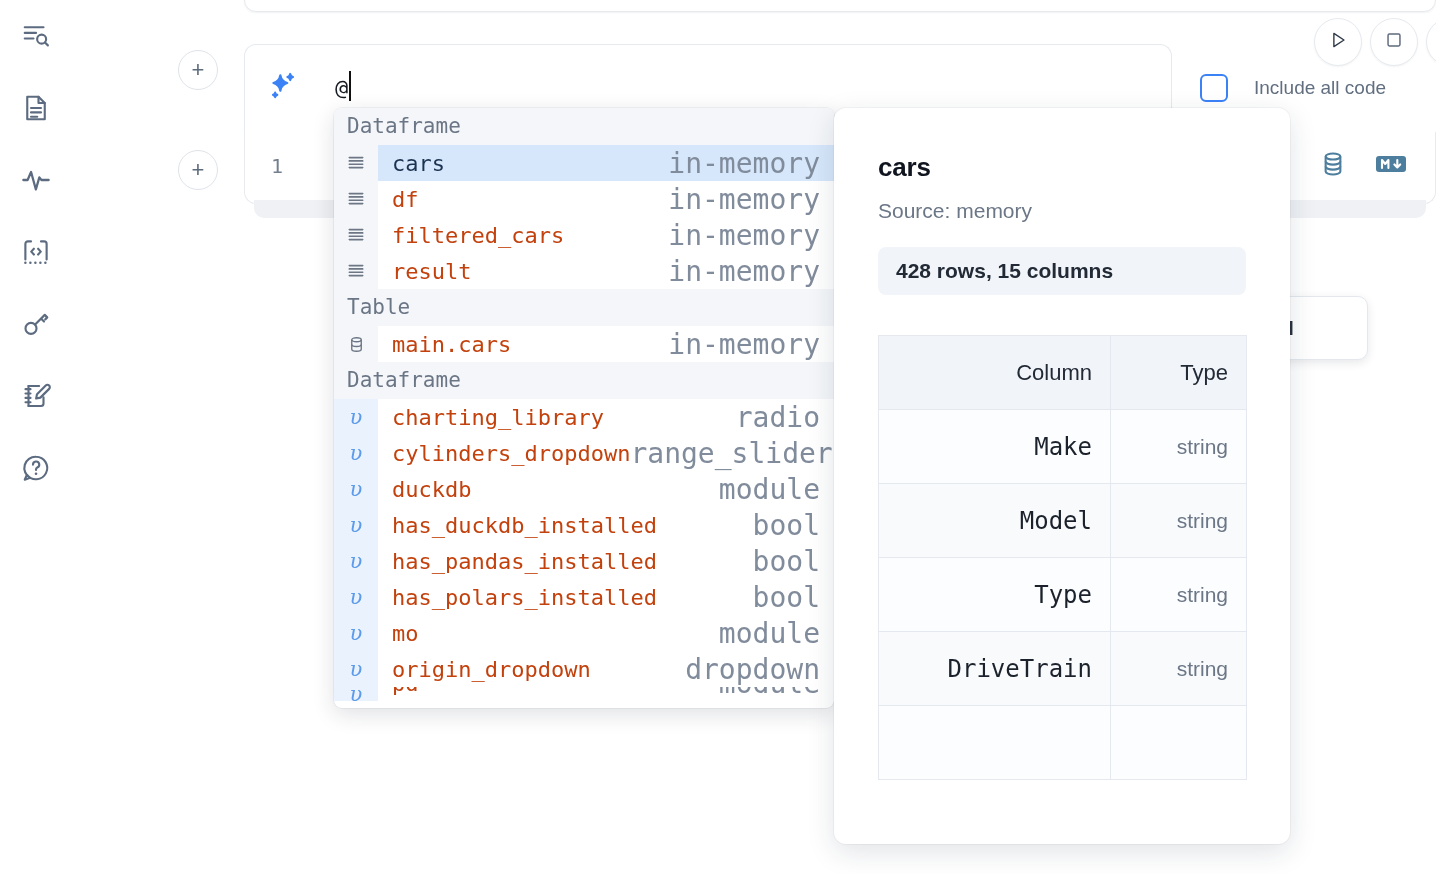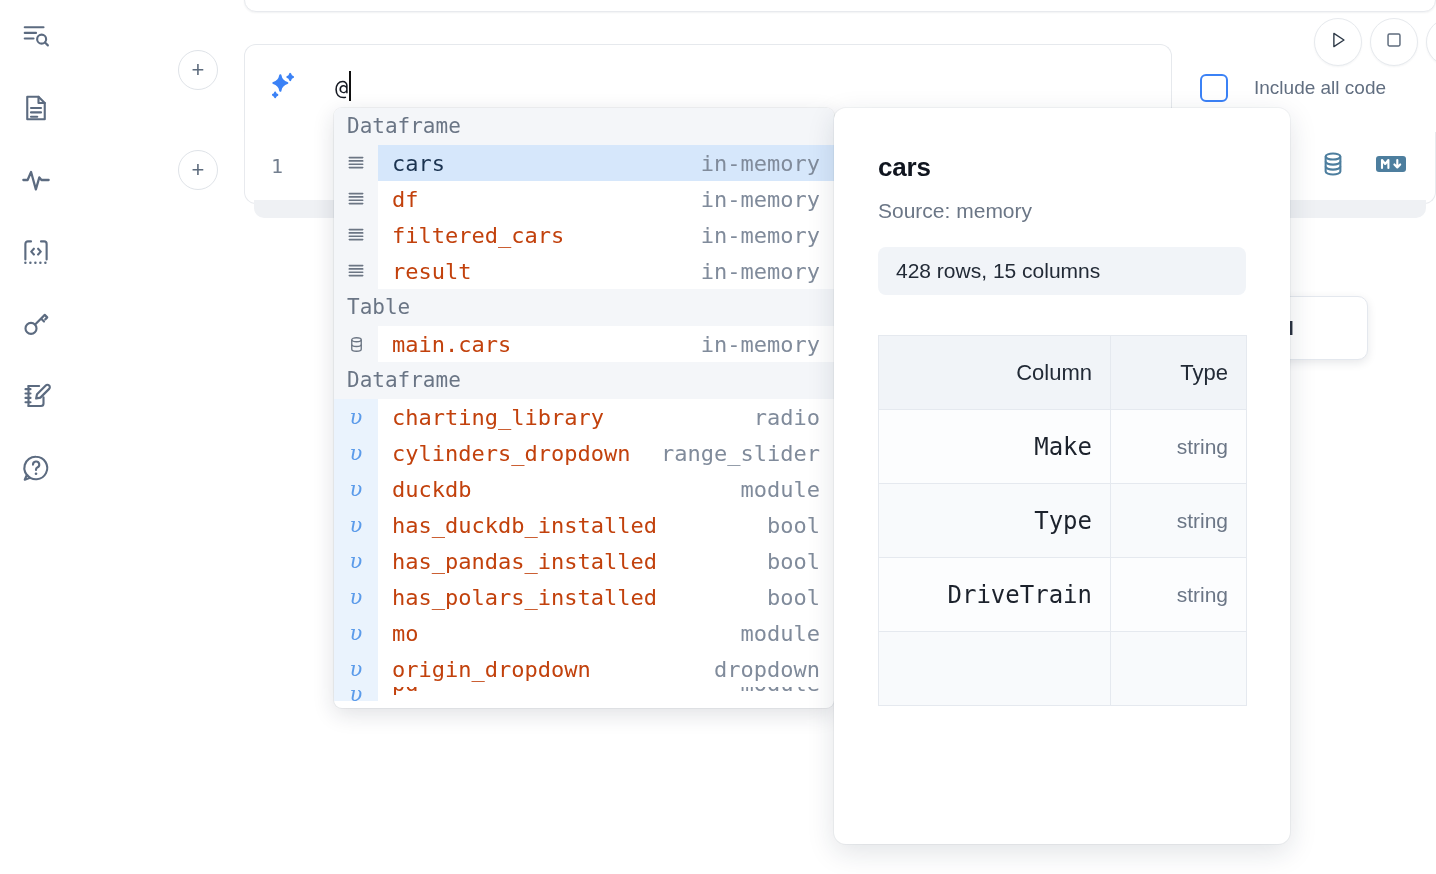--- a/index.html
+++ b/index.html
@@ -120,38 +120,38 @@
   .ac-gutter {
     width:44px; height:100%; flex:none; display:flex; align-items:center; justify-content:center;
     background:#f4f6f9; color:#6c7684;
   }
   .ac-row.var .ac-gutter { background:#eaf3fd; color:#5b9bea; font-style: italic; font-size: 21px; font-family:"DejaVu Serif", serif; }
   .ac-name {
     padding-left:14px; font-size:22px; color:#c2410c; white-space:nowrap;
   }
   .ac-row.sel .ac-name { color:#1b3350; }
   .ac-type {
-    margin-left:auto; padding-right:14px; font-size:22px; color:#808b9b; white-space:nowrap;
+    margin-left:auto; padding-right:14px; font-size:28px; color:#808b9b; white-space:nowrap;
   }
   .ac-row.clip { height:14px; overflow:hidden; }
   .ac-row.clip .ac-name, .ac-row.clip .ac-type { transform: translateY(-11px); }
 
   
   .detail {
     position:absolute; left:834px; top:108px; width:456px; height:736px;
     background:#fff; border-radius:12px;
     box-shadow: 0 8px 28px rgba(25,35,60,.13), 0 0 0 1px rgba(25,35,60,.045);
     overflow:hidden; padding: 44px 44px 0 44px;
   }
   .d-title { font-size:26px; font-weight:700; color:#10151f; letter-spacing:-.2px; }
   .d-source { margin-top:16px; font-size:21px; color:#6b7686; }
   .d-shape {
     margin-top:24px; background:#f1f4f8; border-radius:8px;
     height:48px; line-height:48px; padding-left:18px;
-    font-size:21px; color:#222a36;
+    font-size:21px; color:#222a36;font-weight:bold;
   }
   .d-table { margin-top:40px; width:368px; border-collapse:collapse; table-layout:fixed; }
   .d-table th, .d-table td {
     border:1px solid #e5e9ef; height:74px; padding:0 18px; text-align:right; font-weight:400;
   }
   .d-table th { background:#f1f4f8; font-size:22px; color:#222a36; }
   .d-table td.col {
     font-family:"DejaVu Sans Mono", monospace; font-size:24px; color:#1c222c;
     background:#fcfdfe;
   }
@@ -401,20 +401,24 @@
             <th>Column</th>
             <th>Type</th>
           </tr>
         </thead>
       <tbody id="schema-body">
           <tr>
             <td class="col">Make</td>
             <td class="typ">string</td>
           </tr>
           <tr>
+            <td class="col">Model</td>
+            <td class="typ">string</td>
+          </tr>
+          <tr>
             <td class="col">Type</td>
             <td class="typ">string</td>
           </tr>
           <tr>
             <td class="col">DriveTrain</td>
             <td class="typ">string</td>
           </tr>
           <tr>
             <td class="col"></td>
             <td class="typ"></td>

